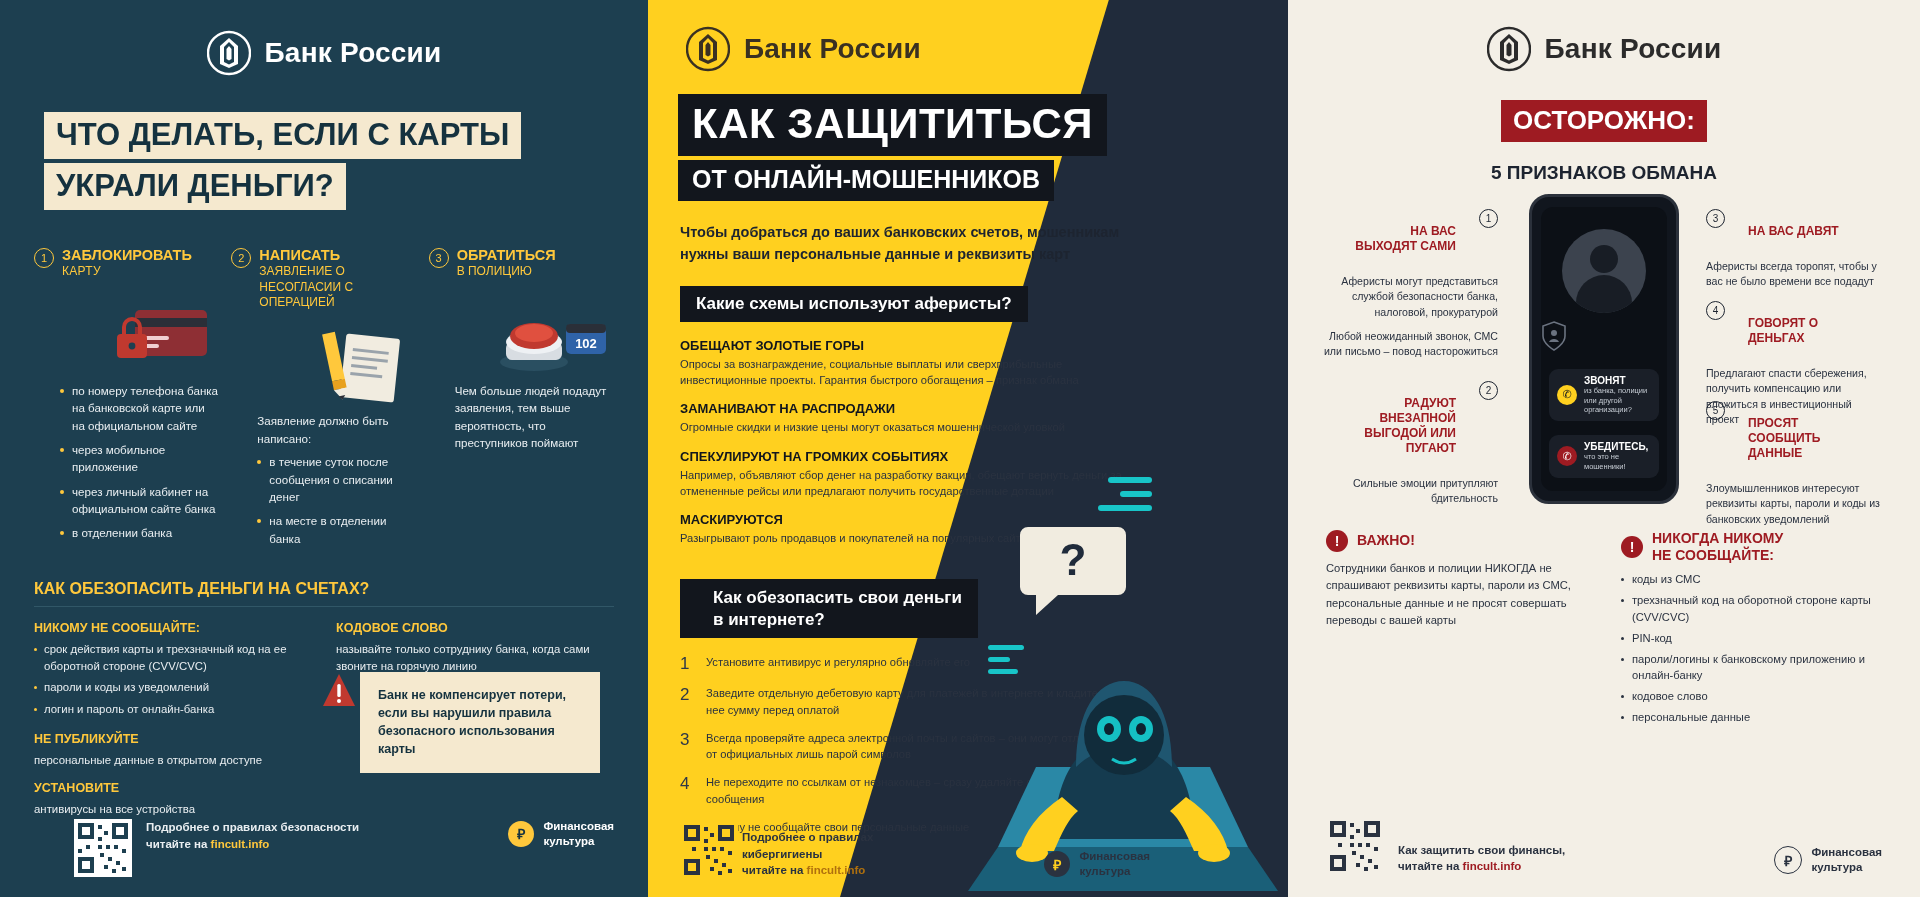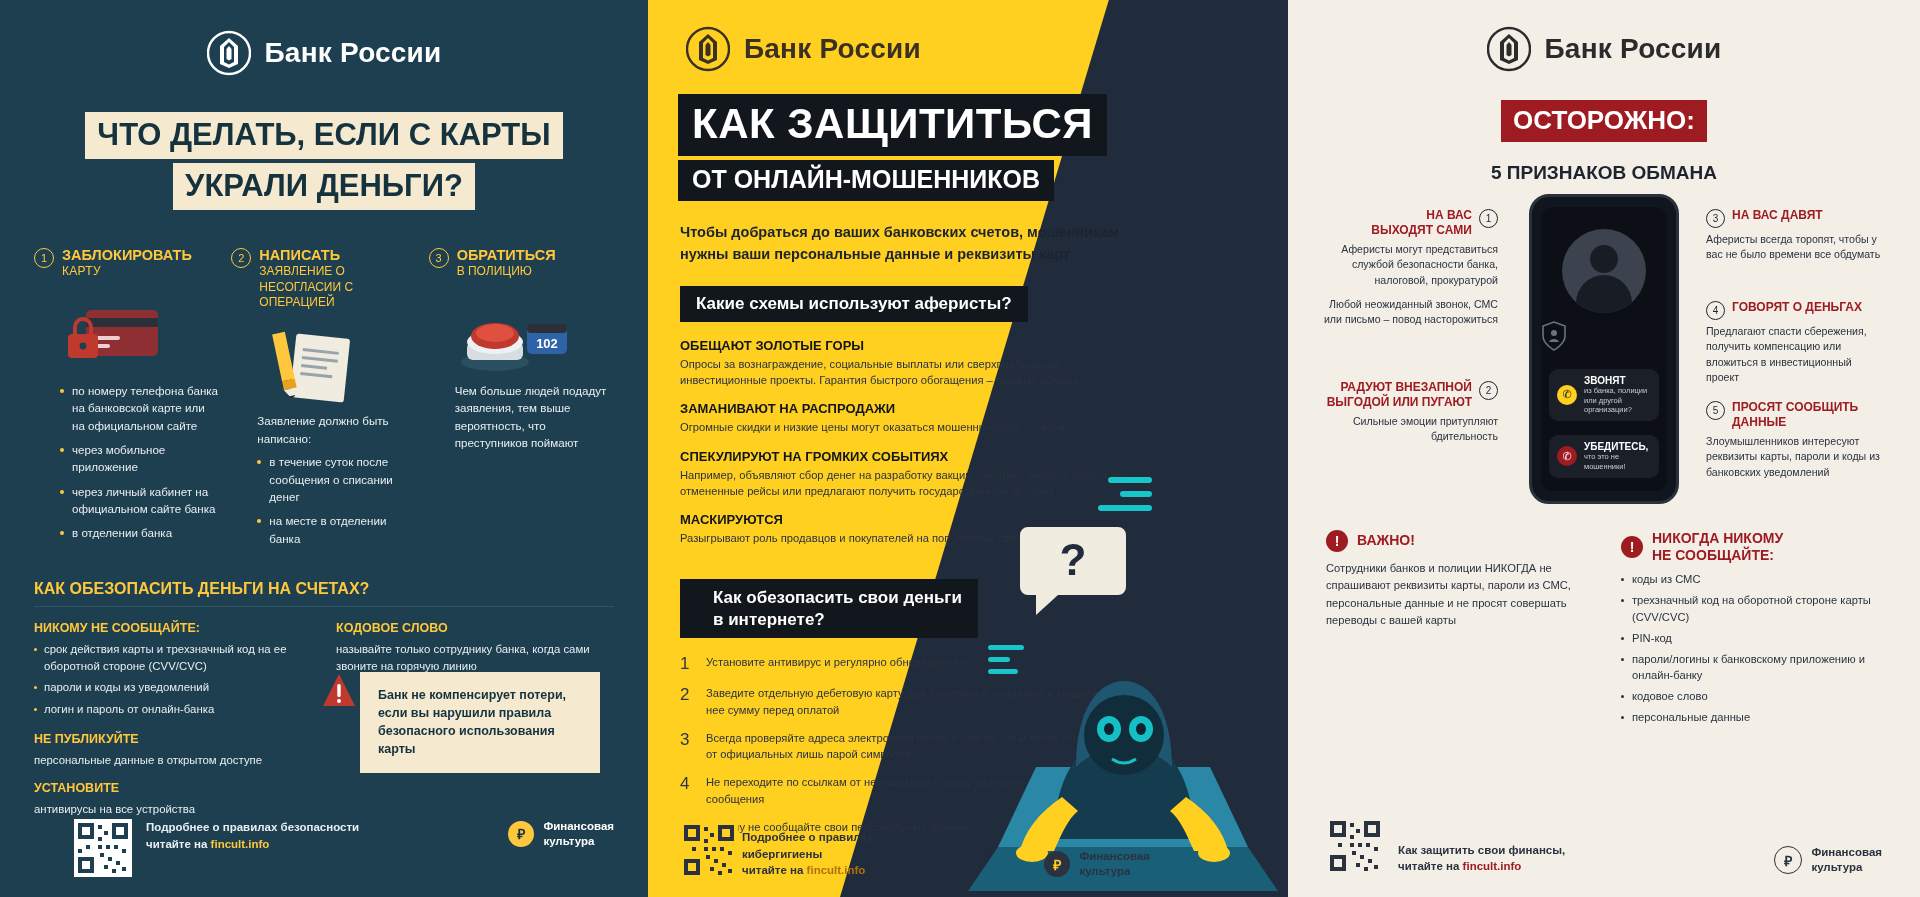--- a/index.html
+++ b/index.html
@@ -10,37 +10,37 @@
     overflow:hidden;
   }
   .board{display:flex;width:1920px;height:897px;}
 
   
   .p1{width:648px;height:897px;background:#1d3f50;position:relative;color:#ffffff;box-sizing:border-box;}
   .logo-row{display:flex;align-items:center;justify-content:center;gap:14px;padding-top:30px;}
   .logo-mark{width:44px;height:46px;display:block;}
   .logo-text{font-size:28px;font-weight:bold;letter-spacing:.2px;color:#fff;}
   .p1 .title{
-    margin:34px 44px 0 44px;text-align:center;
+    margin:34px 44px 0 44px;
   }
   .p1 .title span{
     display:inline-block;background:#f5e9cf;color:#15323f;
     font-size:31px;font-weight:bold;line-height:1.32;padding:3px 12px;margin:2px 0;
   }
   .steps{display:flex;margin:34px 34px 0 34px;gap:12px;}
   .step{flex:1;}
   .step-head{display:flex;align-items:flex-start;gap:8px;}
   .step-num{
     width:18px;height:18px;border-radius:50%;border:1.5px solid #ffc83c;
     color:#ffc83c;font-size:11px;display:flex;align-items:center;justify-content:center;
     flex:none;margin-top:2px;
   }
   .step-title{color:#ffc83c;font-size:14.5px;font-weight:bold;line-height:1.28;text-transform:uppercase;}
   .step-title i{font-style:normal;display:block;font-weight:bold;}
-  .step-art{height:86px;margin:10px 0 4px 26px;display:flex;align-items:flex-end;}
+  .step-art{height:86px;margin:10px 0 4px 26px;display:flex;align-items:flex-end;justify-content:flex-end;}
   .step ul{margin:6px 0 0 26px;padding:0;list-style:none;}
   .step ul li{
     position:relative;padding-left:12px;font-size:11.6px;line-height:1.5;color:#e9eef1;margin-bottom:7px;
   }
   .step ul li:before{content:"";position:absolute;left:0;top:7px;width:4px;height:4px;background:#ffc83c;border-radius:50%;}
   .p1 .sec-title{
     margin:26px 34px 0 34px;color:#ffc83c;font-size:16px;font-weight:bold;text-transform:uppercase;
   }
   .p1 .hr{margin:8px 34px 0 34px;height:1px;background:#315767;}
   .cols{display:flex;margin:14px 34px 0 34px;gap:24px;}
@@ -122,21 +122,21 @@
   .shield{width:26px;height:30px;margin:8px auto 0 auto;}
   .callbtn{margin:14px 8px 0 8px;background:#1a1f28;border-radius:9px;padding:6px 8px;display:flex;align-items:center;gap:7px;}
   .callbtn .dot{width:20px;height:20px;border-radius:50%;flex:none;display:flex;align-items:center;justify-content:center;font-size:11px;}
   .callbtn .dot.y{background:#ffd01f;color:#11161e;}
   .callbtn .dot.r{background:#9e1b22;color:#fff;}
   .callbtn .txt b{display:block;color:#fff;font-size:10px;font-weight:bold;}
   .callbtn .txt i{display:block;color:#c6ccd4;font-size:7.5px;font-style:normal;line-height:1.3;}
   .sidenote{position:absolute;width:176px;}
   .sidenote .hd{display:flex;align-items:flex-start;gap:7px;margin-bottom:4px;}
   .sidenote .num{width:17px;height:17px;border-radius:50%;border:1.4px solid #1d2430;font-size:10px;display:flex;align-items:center;justify-content:center;flex:none;margin-top:1px;}
-  .sidenote h5{margin:0;font-size:12px;font-weight:bold;color:#9e1b22;text-transform:uppercase;line-height:1.25;}
+  .sidenote h5{margin:16px;font-size:12px;font-weight:bold;color:#9e1b22;text-transform:uppercase;line-height:1.25;}
   .sidenote p{margin:0;font-size:10.6px;line-height:1.45;color:#2a3240;}
   .sidenote.left{text-align:right;}
   .sidenote.left .hd{flex-direction:row-reverse;}
   .bottom3{display:flex;margin:16px 38px 0 38px;gap:34px;}
   .b3col{flex:1;}
   .b3head{display:flex;align-items:center;gap:9px;margin-bottom:8px;}
   .excl{width:22px;height:22px;border-radius:50%;background:#9e1b22;color:#fff;font-size:14px;font-weight:bold;display:flex;align-items:center;justify-content:center;flex:none;}
   .b3head h5{margin:0;font-size:14px;font-weight:bold;color:#9e1b22;text-transform:uppercase;line-height:1.2;}
   .b3col p{margin:0;font-size:11.2px;line-height:1.55;color:#2a3240;}
   .b3col ul{margin:0;padding:0;list-style:none;}
@@ -507,21 +507,21 @@
           </h5>
         </div>
         <p>Сильные эмоции притупляют бдительность</p>
       </div>
 
       <div class="sidenote" style="left:418px;top:14px;">
         <div class="hd">
           <div class="num">3</div>
           <h5>НА ВАС ДАВЯТ</h5>
         </div>
-        <p>Аферисты всегда торопят, чтобы у вас не было времени все обдумать</p>
+        <p>Аферисты всегда торопят, чтобы у вас не было времени все подадут</p>
       </div>
 
       <div class="sidenote" style="left:418px;top:106px;">
         <div class="hd">
           <div class="num">4</div>
           <h5>ГОВОРЯТ О ДЕНЬГАХ</h5>
         </div>
         <p>Предлагают спасти сбережения, получить компенсацию или вложиться в инвестиционный проект</p>
       </div>
 

